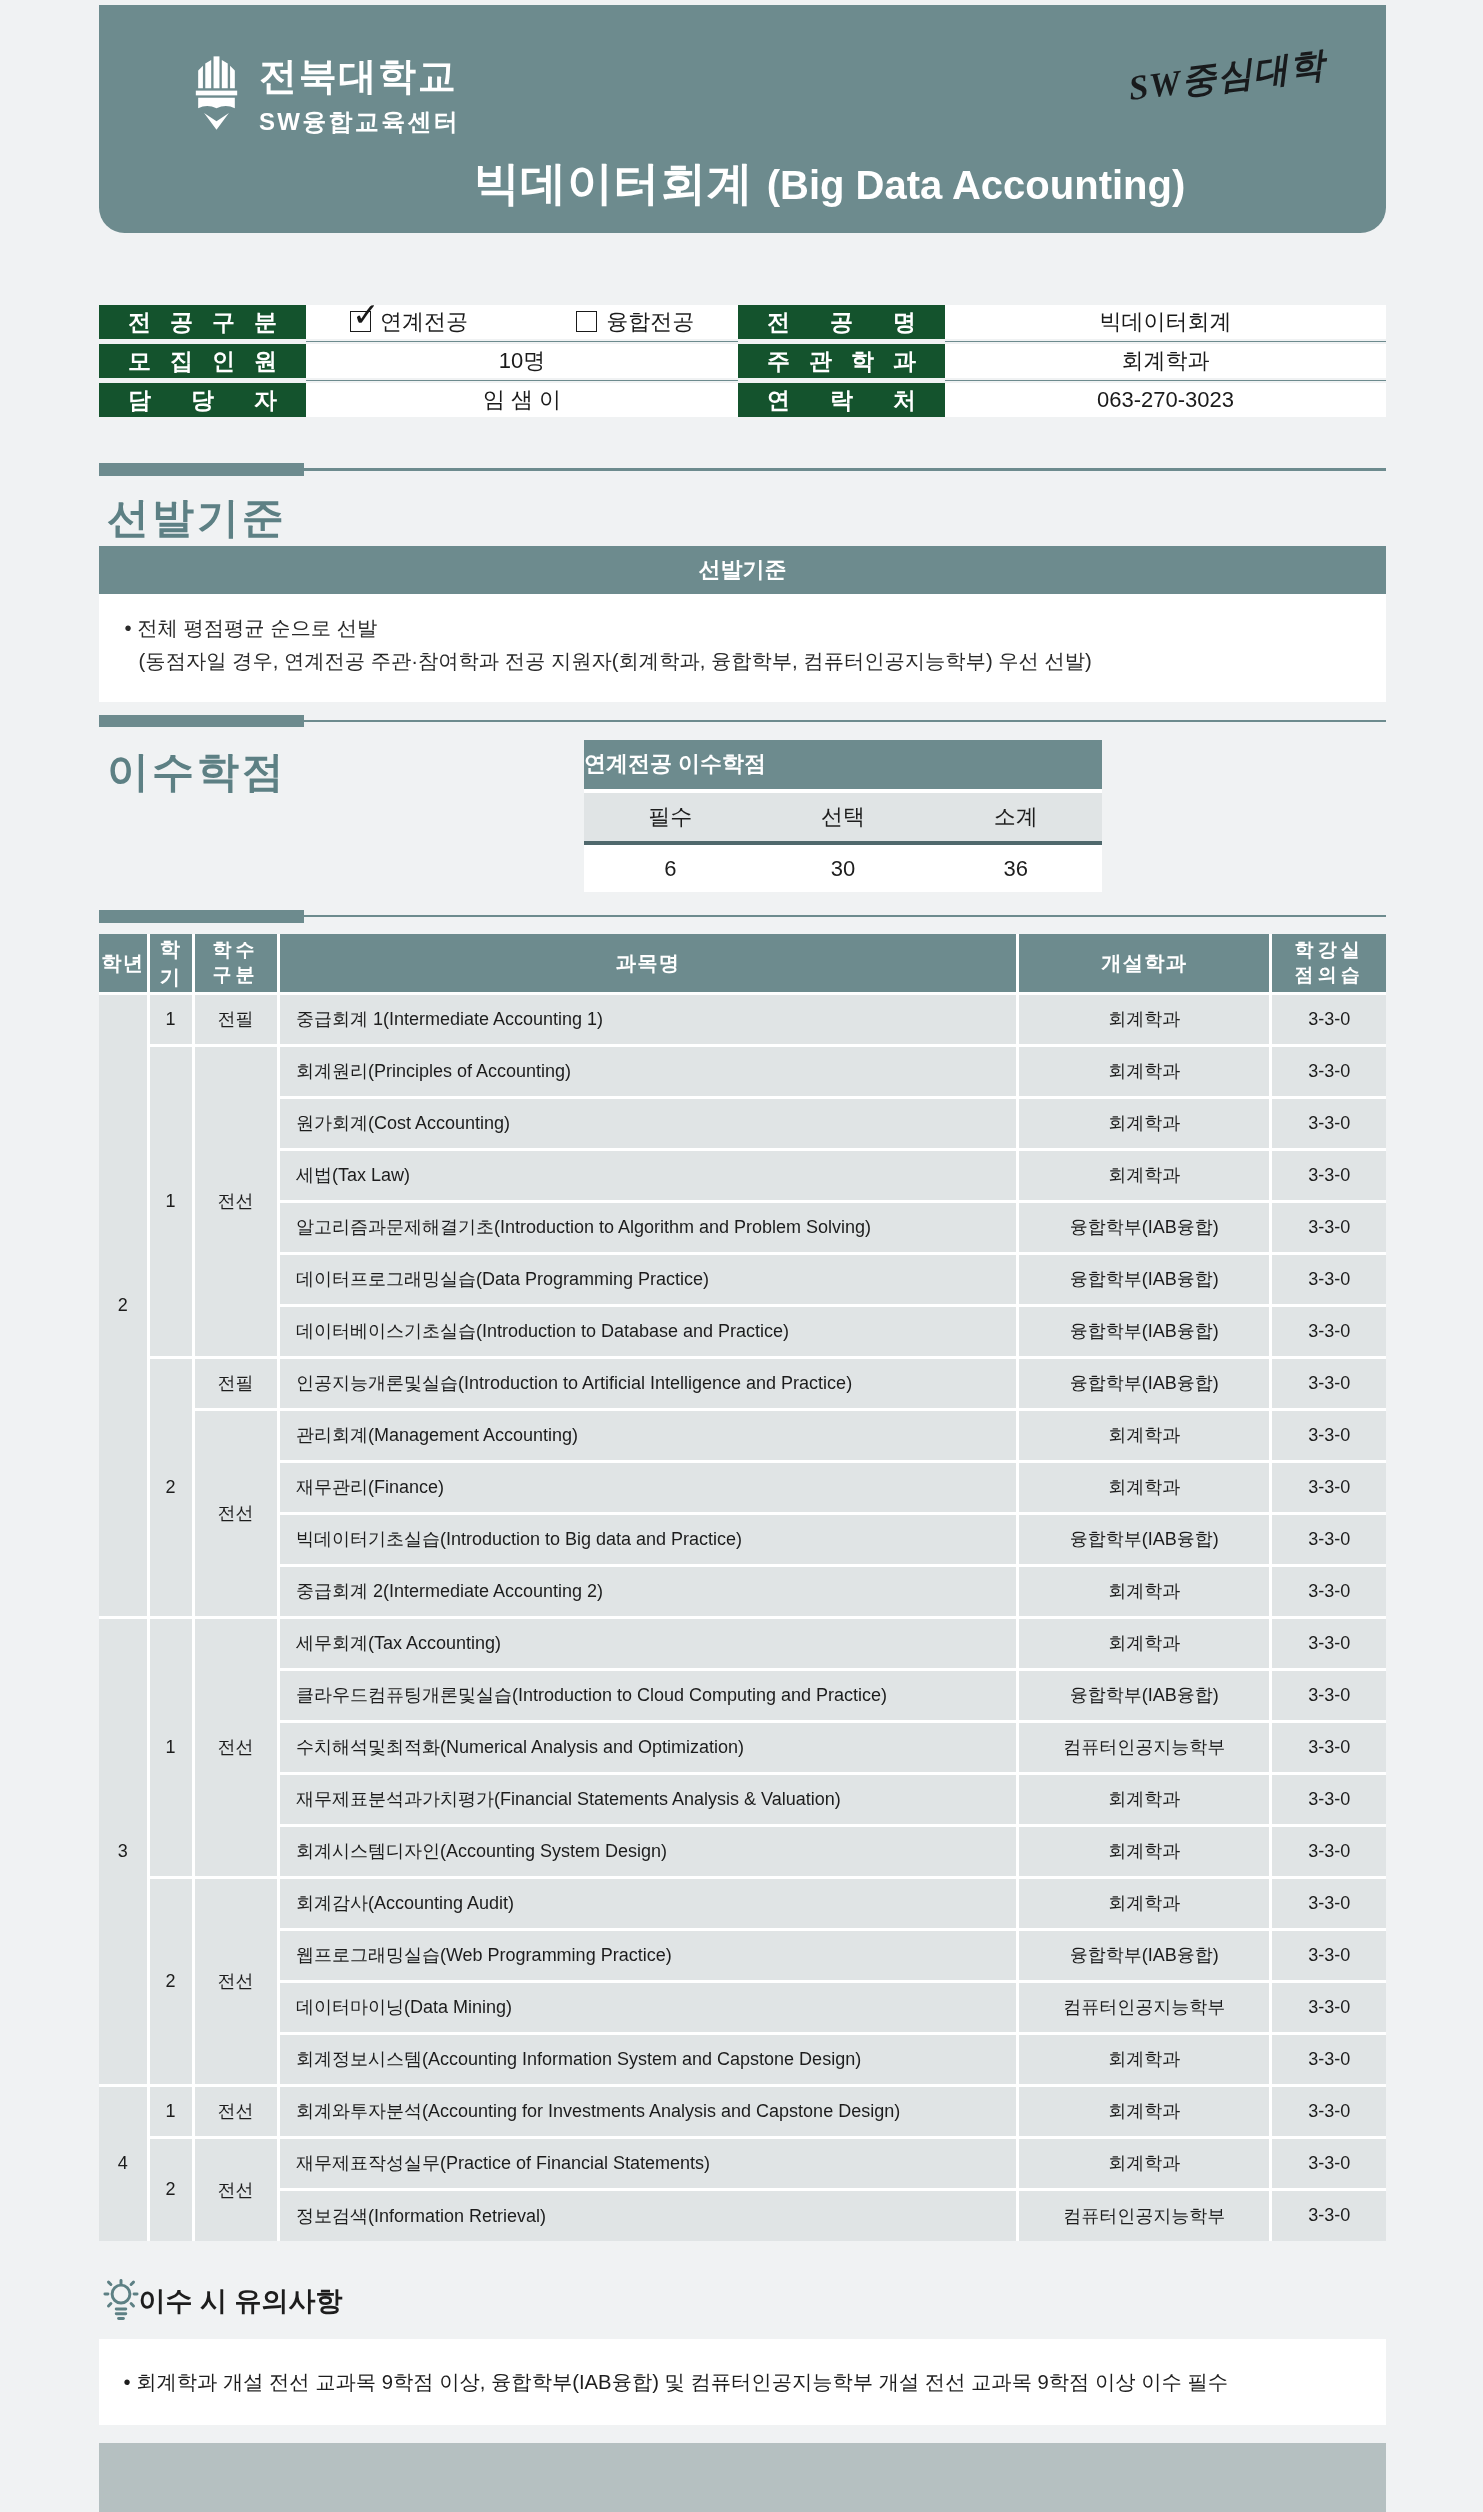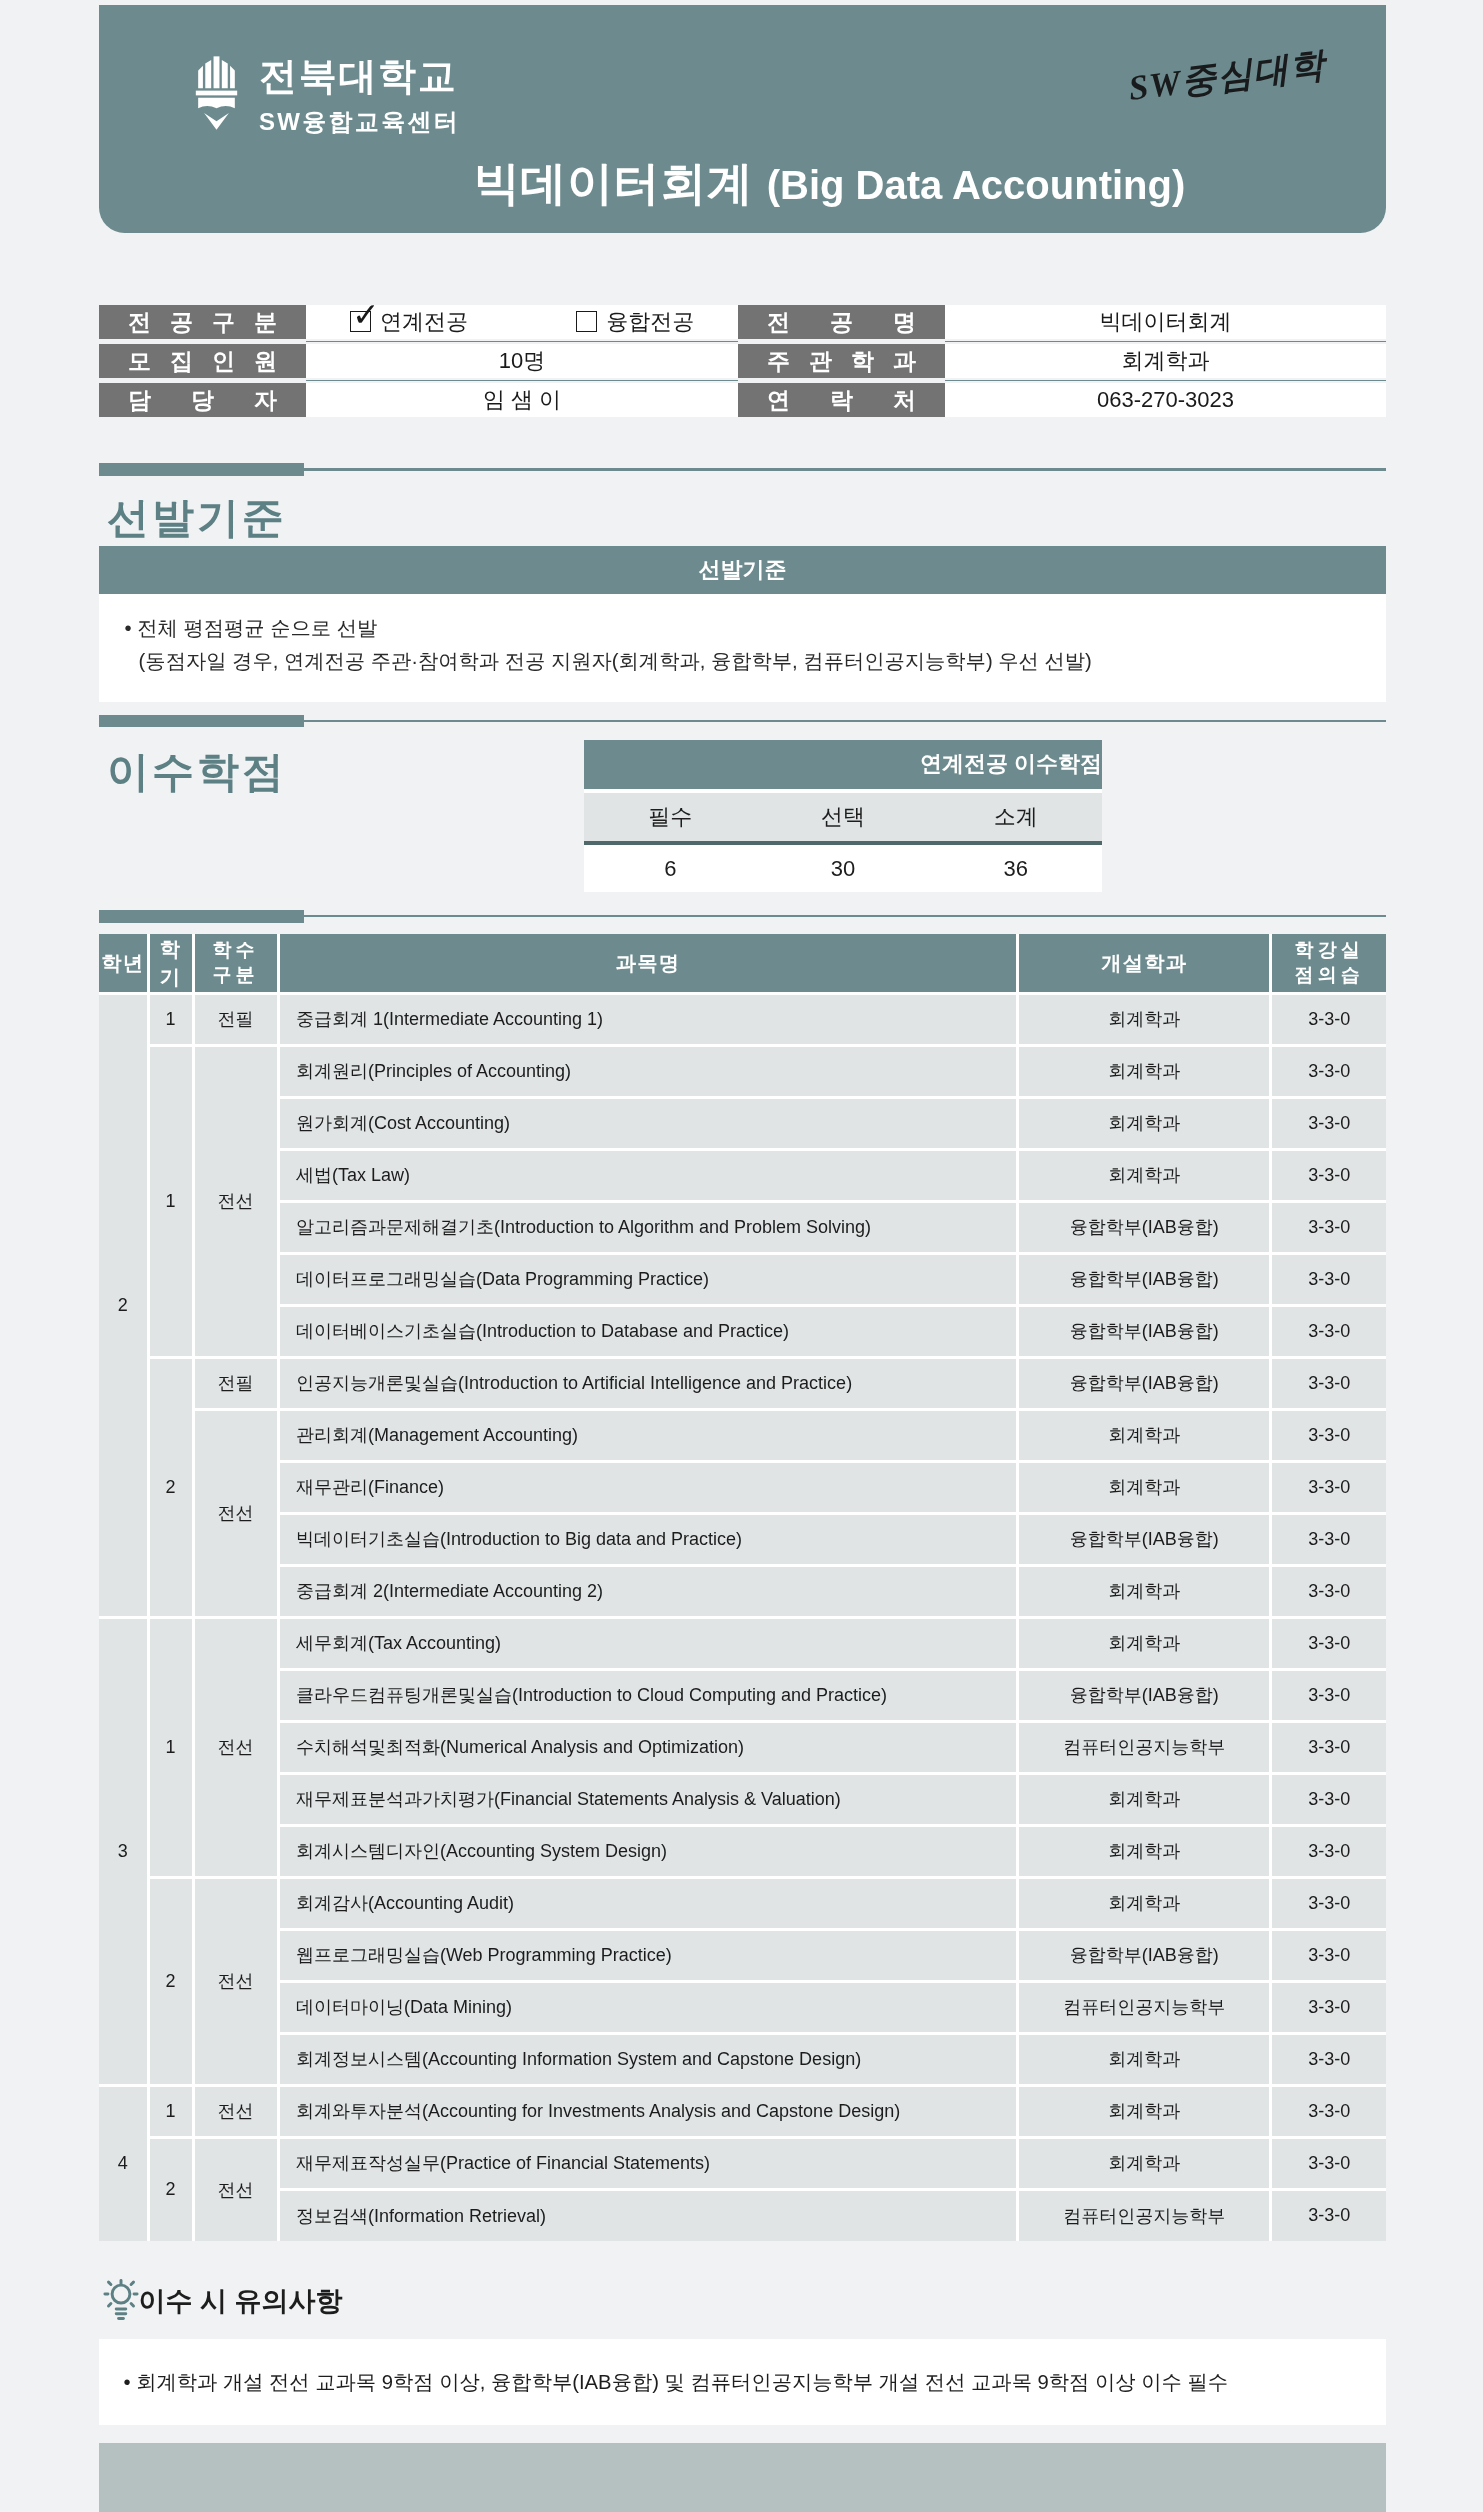--- a/index.html
+++ b/index.html
@@ -35,21 +35,21 @@
   .main-title .en{ font-size:40px; letter-spacing:0; }
 
   
   .info-grid{
     display:grid;
     grid-template-columns:207px 432px 207px 441px;
     grid-auto-rows:34px; row-gap:5.2px;
     margin-top:72px;
   }
   .cell-label{
-    background:#737373; color:#fff; font-size:23px; font-weight:bold;
+    background:#14532d; color:#fff; font-size:23px; font-weight:bold;
     line-height:34px; padding:0 29px;
     text-align:justify; text-align-last:justify;
   }
   .cell-value{
     background:#fff; font-size:22px; color:#1a1a1a;
     display:flex; align-items:center; justify-content:center;
     position:relative;
   }
   .cell-value.rule-below::after{
     content:""; position:absolute; left:0; right:0; bottom:-3.5px; height:1.2px; background:#6d8b8e;
@@ -74,21 +74,21 @@
   .sel-box{ flex:1; }
   .sel-head{ background:#6d8b8e; color:#fff; font-size:22px; font-weight:bold; text-align:center; padding:9.3px 0; }
   .sel-body{ background:#fff; padding:17.4px 25.6px 24.4px; font-size:20.3px; color:#2a2a2a; line-height:1.62; }
   .sel-body .l2{ padding-left:14px; }
 
   
   .rule-2{ margin-top:12.8px; }
   .cr-row{ display:flex; margin-top:12.8px; }
   .cr-row .big-title{ width:305px; flex:0 0 auto; padding-left:8.1px; padding-top:3.5px; }
   .cr-table{ margin-left:180px; width:518px; }
-  .cr-head{ background:#6d8b8e; color:#fff; font-size:22px; font-weight:bold; text-align:right; padding:9.3px 0; }
+  .cr-head{ background:#6d8b8e; color:#fff; font-size:22px; font-weight:bold; text-align:left; padding:9.3px 0; }
   .cr-cols{ display:grid; grid-template-columns:1fr 1fr 1fr; background:#e0e4e5; border-top:4.1px solid #fff; }
   .cr-cols div{ text-align:center; font-size:22px; padding:9.3px 0; }
   .cr-divider{ height:4.1px; background:#4f686c; }
   .cr-vals{ display:grid; grid-template-columns:1fr 1fr 1fr; background:#fff; }
   .cr-vals div{ text-align:center; font-size:22px; padding:10.5px 0; }
 
   
   .rule-3{ margin-top:17.4px; }
   .cur-title{
     margin-top:3.5px; width:273px; text-align:center;

